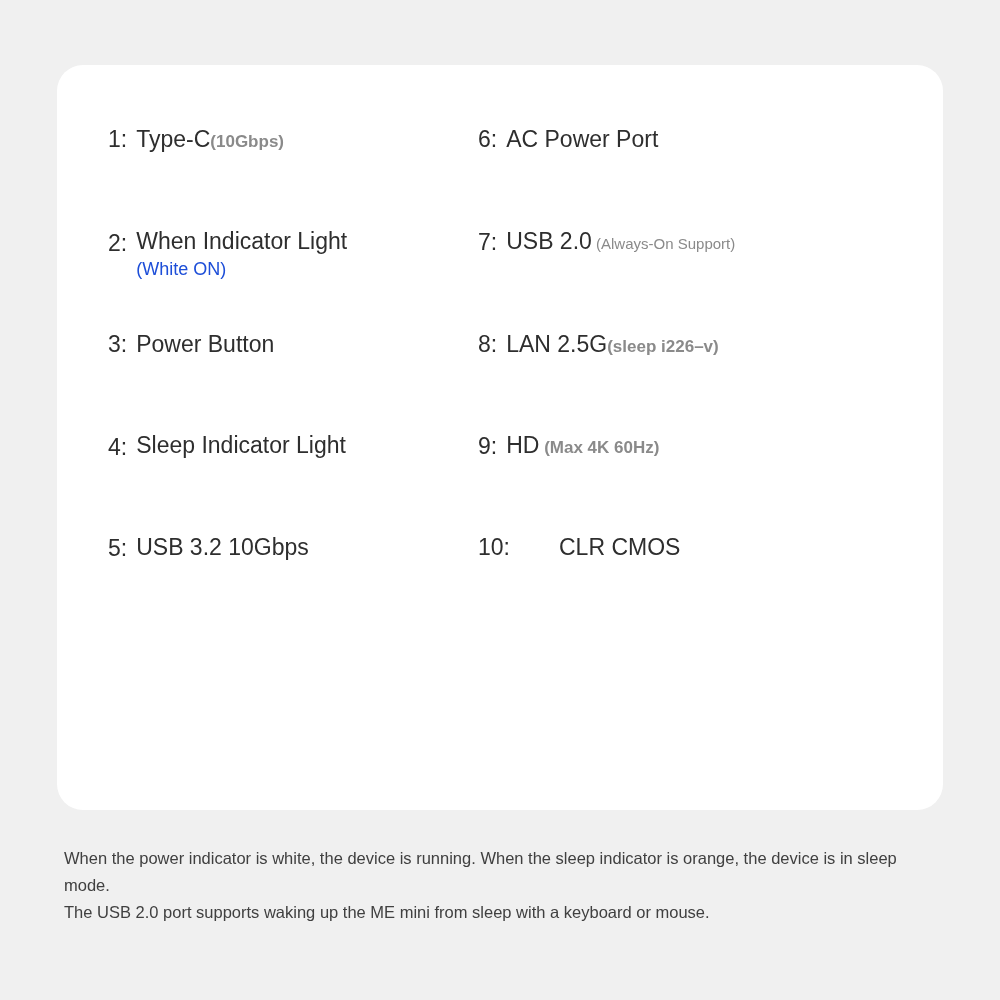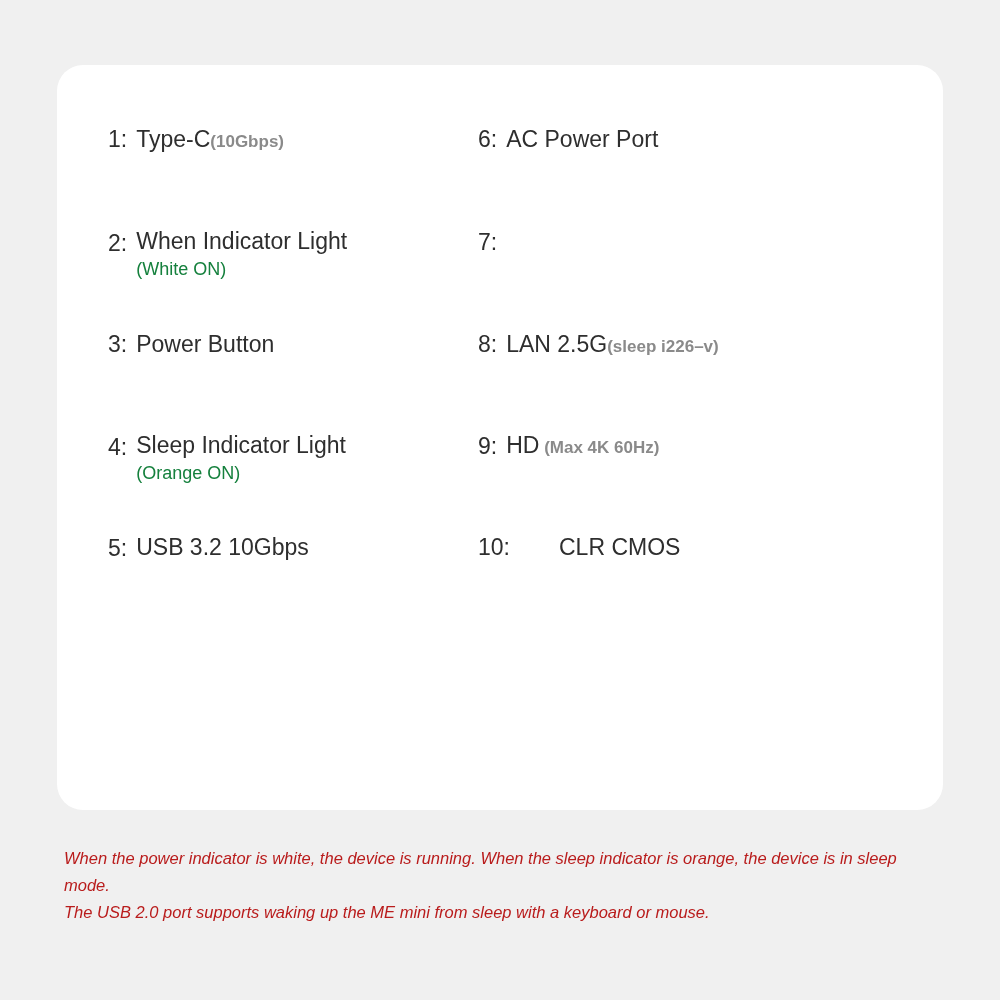--- a/index.html
+++ b/index.html
@@ -61,21 +61,21 @@
     color: #8a8a8a;
     font-weight: bold;
   }
   .sub-sm {
     font-size: 15px;
     color: #8a8a8a;
   }
   .second-line {
     display: block;
     font-size: 18px;
-    color: #15803d;
+    color: #1d4ed8;
     line-height: 1.3;
     margin-top: 2px;
   }
 
   
   .r1 { grid-column: 1; grid-row: 1; height: 102px; }
   .r2 { grid-column: 1; grid-row: 2; height: 103px; }
   .r3 { grid-column: 1; grid-row: 3; height: 101px; }
   .r4 { grid-column: 1; grid-row: 4; height: 102px; }
   .r5 { grid-column: 1; grid-row: 5; height: 60px; }
@@ -92,22 +92,21 @@
   .c2r2 .num { padding-top: 1px; }
   .c2r4 .num { padding-top: 1px; }
 
   .notes {
     position: absolute;
     left: 64px;
     top: 845px;
     width: 870px;
     font-size: 16.5px;
     line-height: 1.65;
-    color: #b91c1c;
-    font-style: italic;
+    color: #404040;
   }
   .notes p {
     margin: 0;
   }
 </style>
 </head>
 <body>
 
 <div class="page">
 
@@ -125,35 +124,36 @@
       <span class="txt"><span> When Indicator Light</span><span class="second-line">(White ON)</span></span>
     </div>
 
     <div class="entry r3">
       <span class="num">3:</span>
       <span class="txt"><span>Power Button</span></span>
     </div>
 
     <div class="entry r4">
       <span class="num">4:</span>
-      <span class="txt"><span>Sleep Indicator Light</span><span class="second-line">(Orange ON)</span></span>
+      <span class="txt"><span>Sleep Indicator Light</span></span>
     </div>
 
     <div class="entry r5">
       <span class="num">5:</span>
       <span class="txt"><span>USB 3.2 10Gbps</span></span>
     </div>
 
     <div class="entry c2r1">
       <span class="num">6:</span>
       <span class="txt"><span>AC Power Port</span></span>
     </div>
 
     <div class="entry c2r2">
       <span class="num">7:</span>
+      <span class="txt"><span>USB 2.0</span><span class="sub-sm"> (Always-On Support)</span></span>
     </div>
 
     <div class="entry c2r3">
       <span class="num">8:</span>
       <span class="txt"><span>LAN 2.5G</span><span class="sub">(sleep i226–v)</span></span>
     </div>
 
     <div class="entry c2r4">
       <span class="num">9:</span>
       <span class="txt"><span>HD</span><span class="sub"> (Max 4K 60Hz)</span></span>

